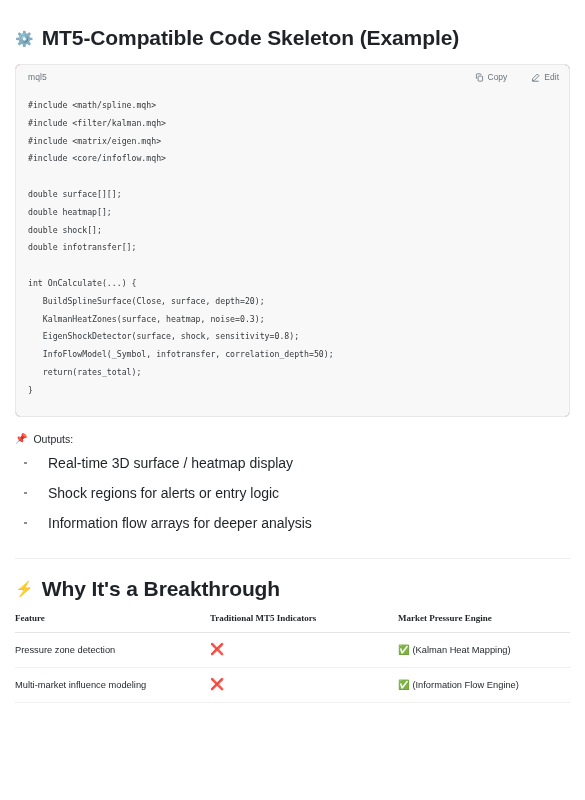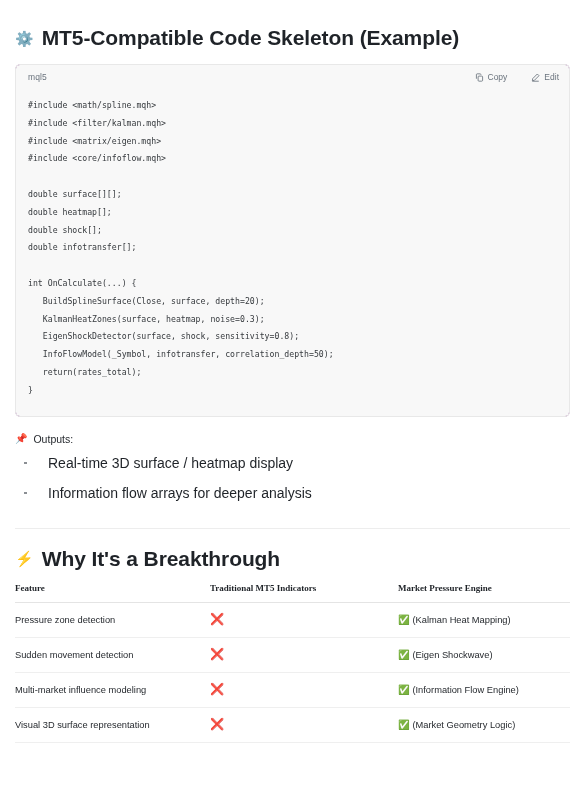--- a/index.html
+++ b/index.html
@@ -218,20 +218,21 @@
 }</pre>
   </div>
 
   <div class="outputs-lead">
     <span class="emoji">📌</span>
     <span>Outputs:</span>
   </div>
 
   <ul class="bullets">
     <li>Real-time 3D surface / heatmap display</li>
+    <li>Shock regions for alerts or entry logic</li>
     <li>Information flow arrays for deeper analysis</li>
   </ul>
 
   <hr class="rule">
 
   <div class="section-head" style="padding-top:18px; margin-bottom:10px;">
     <span class="emoji">⚡</span>
     <h2>Why It's a Breakthrough</h2>
   </div>
 
@@ -254,48 +255,26 @@
         <td>
           <span class="mark mark-x">❌</span>
           <span class="cell-note"></span>
         </td>
         <td>
           <span class="mark">✅</span>
           <span class="cell-note">(Kalman Heat Mapping)</span>
         </td>
       </tr>
       <tr>
-        <td>Sudden movement detection</td>
+        <td>Multi-market influence modeling</td>
         <td>
           <span class="mark mark-x">❌</span>
           <span class="cell-note"></span>
         </td>
         <td>
           <span class="mark">✅</span>
-          <span class="cell-note">(Eigen Shockwave)</span>
-        </td>
-      </tr>
-      <tr>
-        <td>Multi-market influence modeling</td>
-        <td>
-          <span class="mark mark-x">❌</span>
-          <span class="cell-note"></span>
-        </td>
-        <td>
-          <span class="mark">✅</span>
           <span class="cell-note">(Information Flow Engine)</span>
-        </td>
-      </tr>
-      <tr>
-        <td>Visual 3D surface representation</td>
-        <td>
-          <span class="mark mark-x">❌</span>
-          <span class="cell-note"></span>
-        </td>
-        <td>
-          <span class="mark">✅</span>
-          <span class="cell-note">(Market Geometry Logic)</span>
         </td>
       </tr>
     </tbody>
   </table>
 
 </div>
 
 </body></html>

